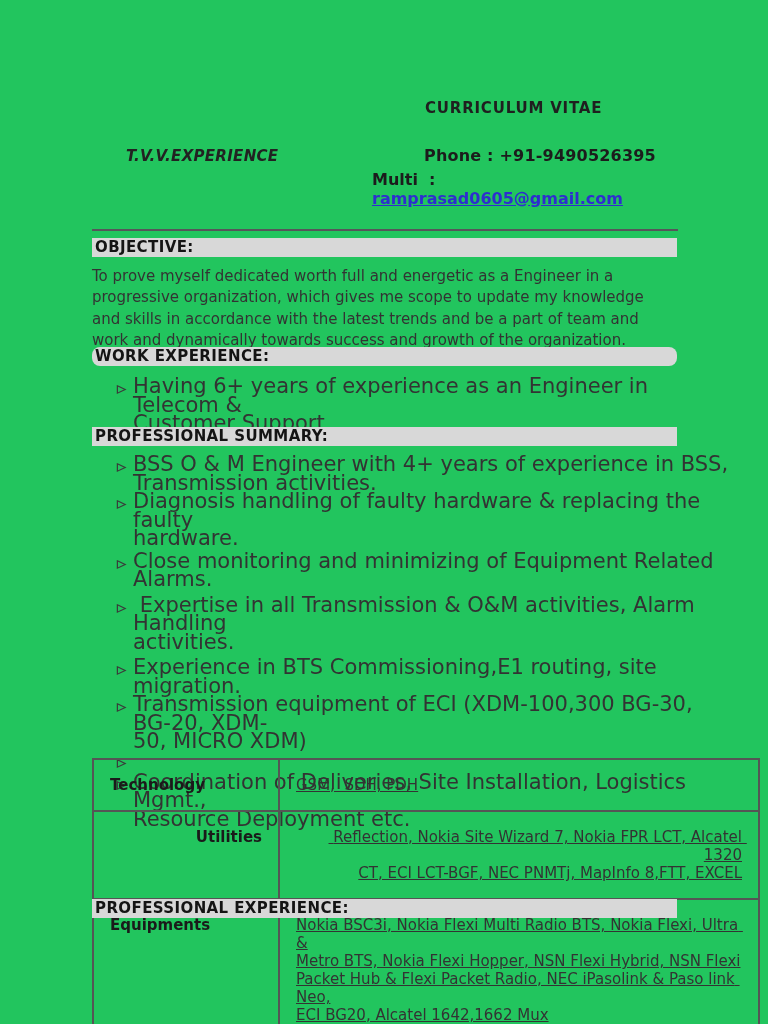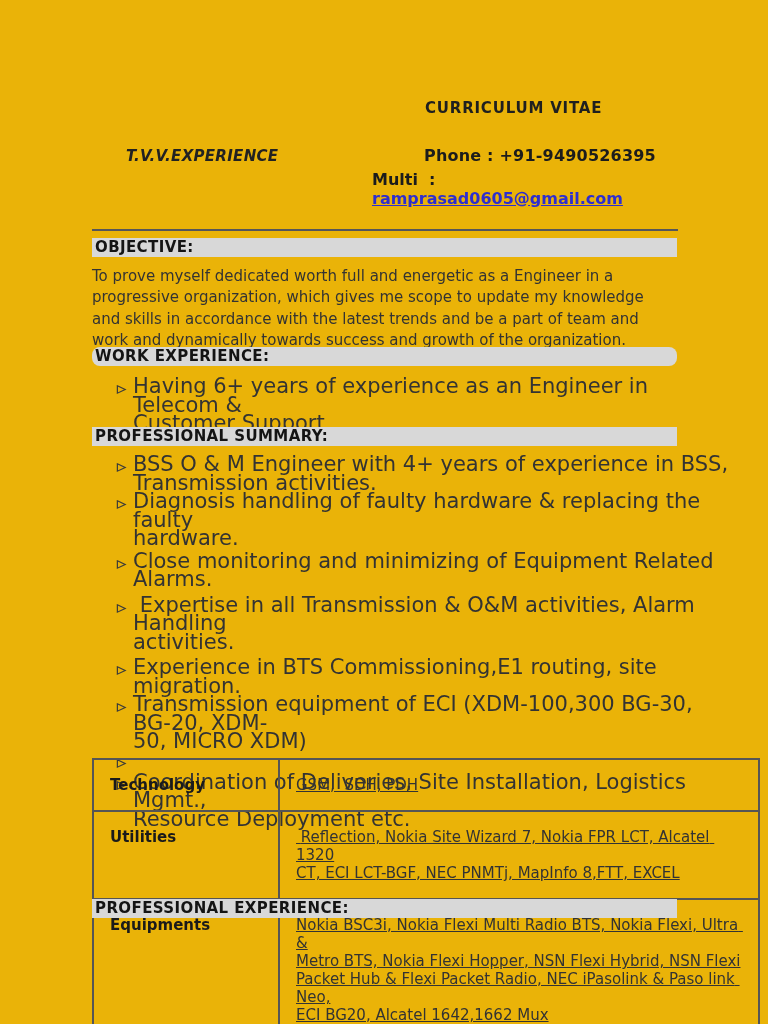--- a/index.html
+++ b/index.html
@@ -1,17 +1,17 @@
 <!DOCTYPE html>
 <html><head>
 <meta charset="utf-8">
 <style>
   html,body{margin:0;padding:0;background:#ffffff;}
   .page{
-    position:relative;width:768px;height:1024px;background:#eab308;overflow:hidden;
+    position:relative;width:768px;height:1024px;background:#22c55e;overflow:hidden;
     font-family:"DejaVu Sans","Liberation Sans",sans-serif;color:#323232;
   }
   .abs{position:absolute;}
   .doc-title{font-size:15px;font-weight:bold;letter-spacing:0.8px;color:#1f1f1f;white-space:pre;}
   .name{font-size:15px;font-weight:bold;font-style:italic;letter-spacing:0.3px;color:#222;white-space:pre;}
   .phone{font-size:16px;font-weight:bold;letter-spacing:0.2px;color:#1c1c1c;white-space:pre;}
   .email-label{font-size:16px;font-weight:bold;color:#1c1c1c;white-space:pre;}
   .email-link{font-size:16px;font-weight:bold;color:#2e2ecf;text-decoration:underline;cursor:pointer;white-space:pre;}
   .rule{height:2px;background:#56565a;}
   .secbar{
@@ -21,21 +21,21 @@
   .para{font-size:15px;line-height:21.4px;color:#333333;white-space:pre-wrap;width:620px;}
   .blist{width:640px;}
   .bullet{display:flex;align-items:flex-start;}
   .bglyph{width:17px;flex:0 0 17px;padding-top:3px;}
   .btext{font-size:21px;line-height:18.5px;color:#333333;white-space:pre-wrap;width:600px;}
   table.skills{border-collapse:collapse;table-layout:fixed;width:668px;}
   table.skills td{border:2px solid #555555;vertical-align:top;font-size:15px;line-height:18px;padding:16px;}
   td.k{width:152px;font-weight:bold;color:#1a1a1a;padding:0 0 0 8px;white-space:pre;}
   td.v{color:#333333;padding:0 2px 0 6px;white-space:pre-wrap;text-decoration:underline;}
   tr.r1 td{height:17px;}
-  tr.r2 td{height:36px;}
+  tr.r2 td{height:36px;text-align:right;}
   tr.r3 td{height:68px;}
 </style>
 </head>
 <body>
 
 <div class="page">
 
   <div class="abs doc-title" style="left:425px;top:99px;">CURRICULUM VITAE</div>
 
   <div class="abs name" style="left:126px;top:147px;">T.V.V.EXPERIENCE</div>

